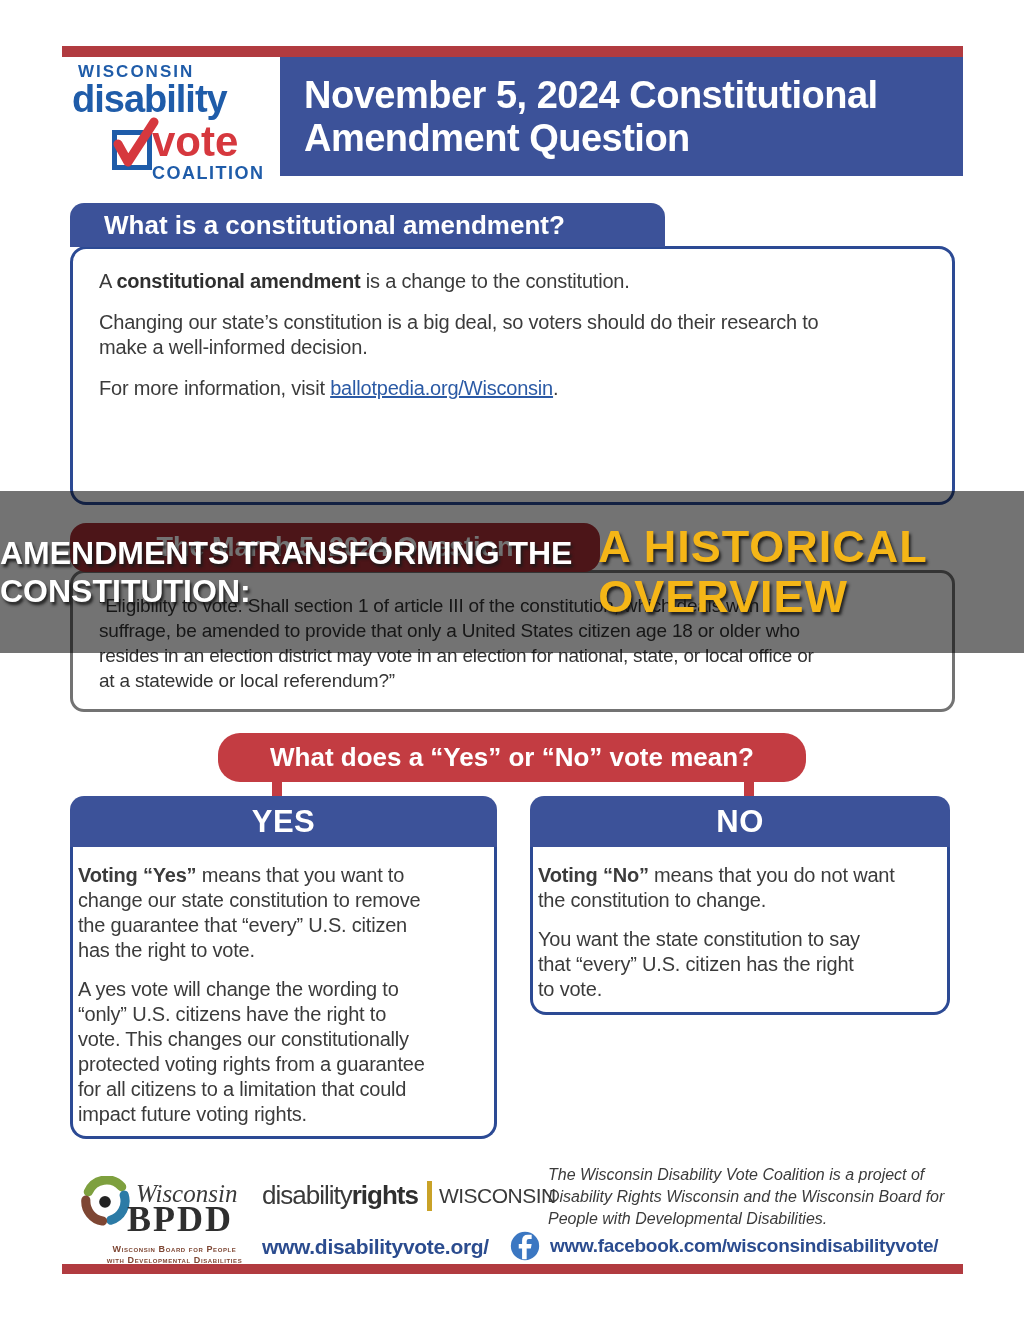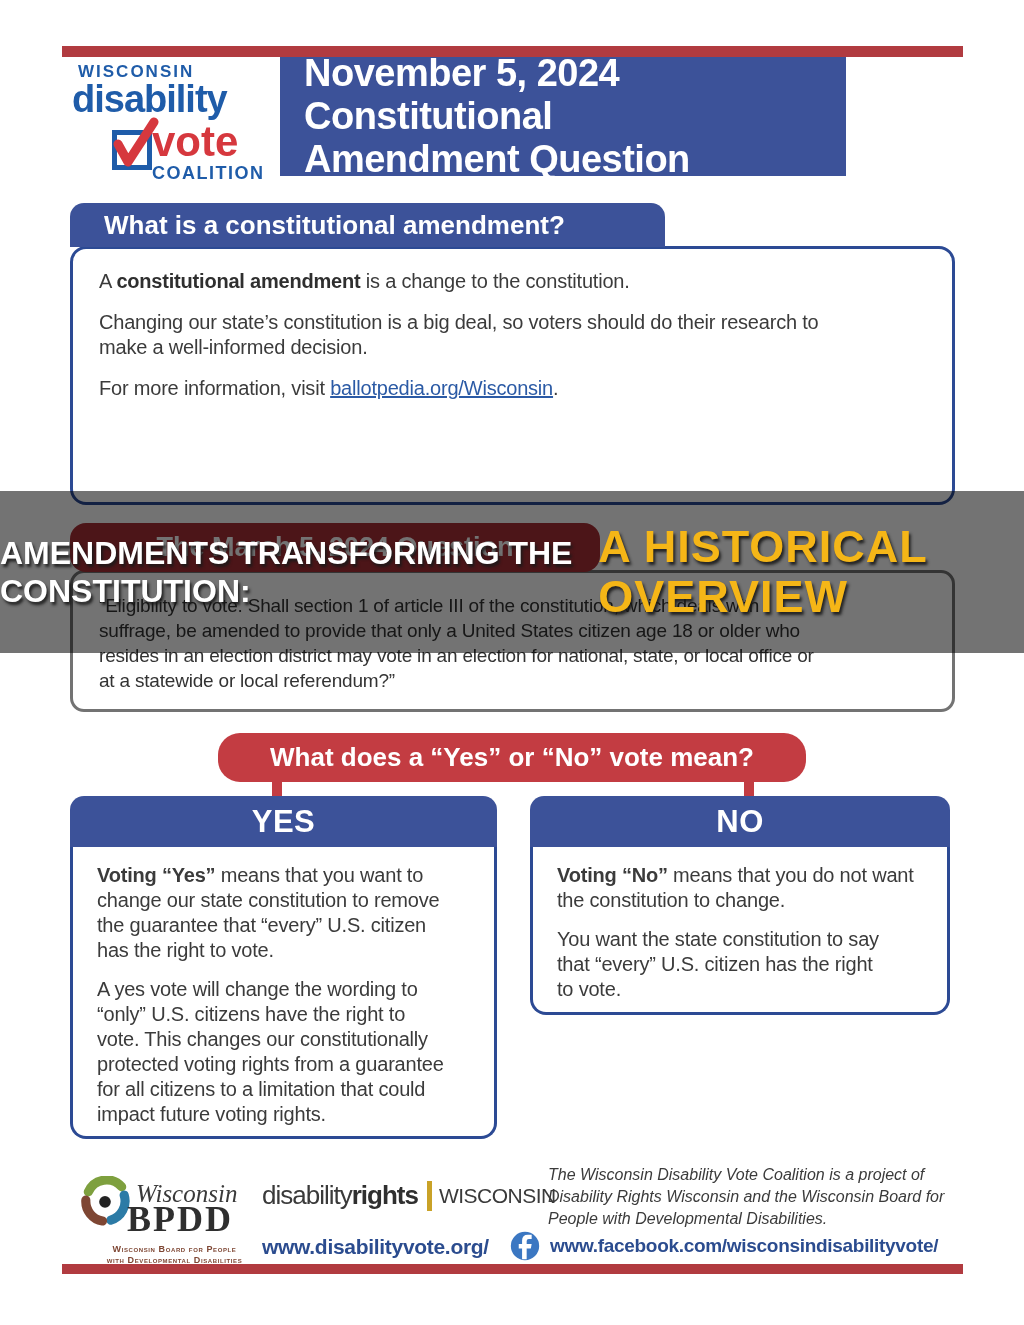--- a/index.html
+++ b/index.html
@@ -5,21 +5,21 @@
   html,body{margin:0;padding:0;background:#e8e8e8;}
   .page{position:relative;width:1024px;height:1325px;background:#ffffff;margin:0 auto;
         font-family:"Liberation Sans",sans-serif;overflow:hidden;}
   .abs{position:absolute;}
   .pre{white-space:pre-line;}
 
   
   .bar-red{background:#b13b40;}
 
   
-  .hdr-title-box{left:280px;top:57px;width:566px;height:119px;background:#3c5299;
+  .hdr-title-box{left:280px;top:57px;width:683px;height:119px;background:#3c5299;
                  display:flex;align-items:center;}
   .hdr-title{color:#ffffff;font-weight:bold;font-size:38px;line-height:43px;
              letter-spacing:-0.5px;padding-left:24px;}
 
   
   .logo-wisconsin{left:78px;top:62px;font-size:17px;font-weight:bold;color:#1f5ca9;letter-spacing:2px;}
   .logo-disability{left:72px;top:78px;font-size:38px;font-weight:bold;color:#1f5ca9;letter-spacing:-1px;}
   .logo-checkbox{left:112px;top:130px;width:30px;height:30px;border:5px solid #1f5ca9;background:#fff;}
   .logo-vote{left:152px;top:118px;font-size:42px;font-weight:bold;color:#d6383e;letter-spacing:0px;}
   .logo-coalition{left:152px;top:163px;font-size:18px;font-weight:bold;color:#1f5ca9;letter-spacing:1.5px;}
@@ -52,21 +52,21 @@
             text-shadow:2px 3px 3px rgba(25,25,25,0.9);}
 
   
   .vm-header{left:218px;top:733px;width:588px;height:49px;background:#c33c42;border-radius:22px;
              display:flex;align-items:center;justify-content:center;}
   .vm-header span{color:#fff;font-weight:bold;font-size:26px;}
   .stub{top:780px;width:10px;height:17px;background:#c33c42;}
   .col-head{background:#3c5299;border-radius:14px 14px 0 0;display:flex;align-items:center;justify-content:center;}
   .col-head span{color:#fff;font-weight:bold;font-size:31px;letter-spacing:0.5px;}
   .col-body{background:#fff;border:3px solid #2c4a94;border-radius:0 0 16px 16px;border-top:none;
-            box-sizing:border-box;padding:16px 20px 0 24px;}
+            box-sizing:border-box;padding:16px 20px 0 5px;}
   .col-body p{font-size:20px;line-height:25px;color:#3b3b3b;letter-spacing:-0.2px;margin:0 0 14px 0;}
 
   
   .bpdd-swirl{left:80px;top:1176px;}
   .bpdd-wisconsin{left:136px;top:1180px;font-family:"Liberation Serif",serif;font-style:italic;
                   font-size:25px;color:#3a3a3a;}
   .bpdd-name{left:127px;top:1198px;font-family:"Liberation Serif",serif;font-weight:bold;
              font-size:36px;color:#2f2f2f;letter-spacing:2px;}
   .bpdd-sub{left:92px;top:1244px;width:165px;text-align:center;font-size:9px;line-height:11px;
             color:#7e4633;font-variant:small-caps;letter-spacing:0.6px;font-weight:bold;}

